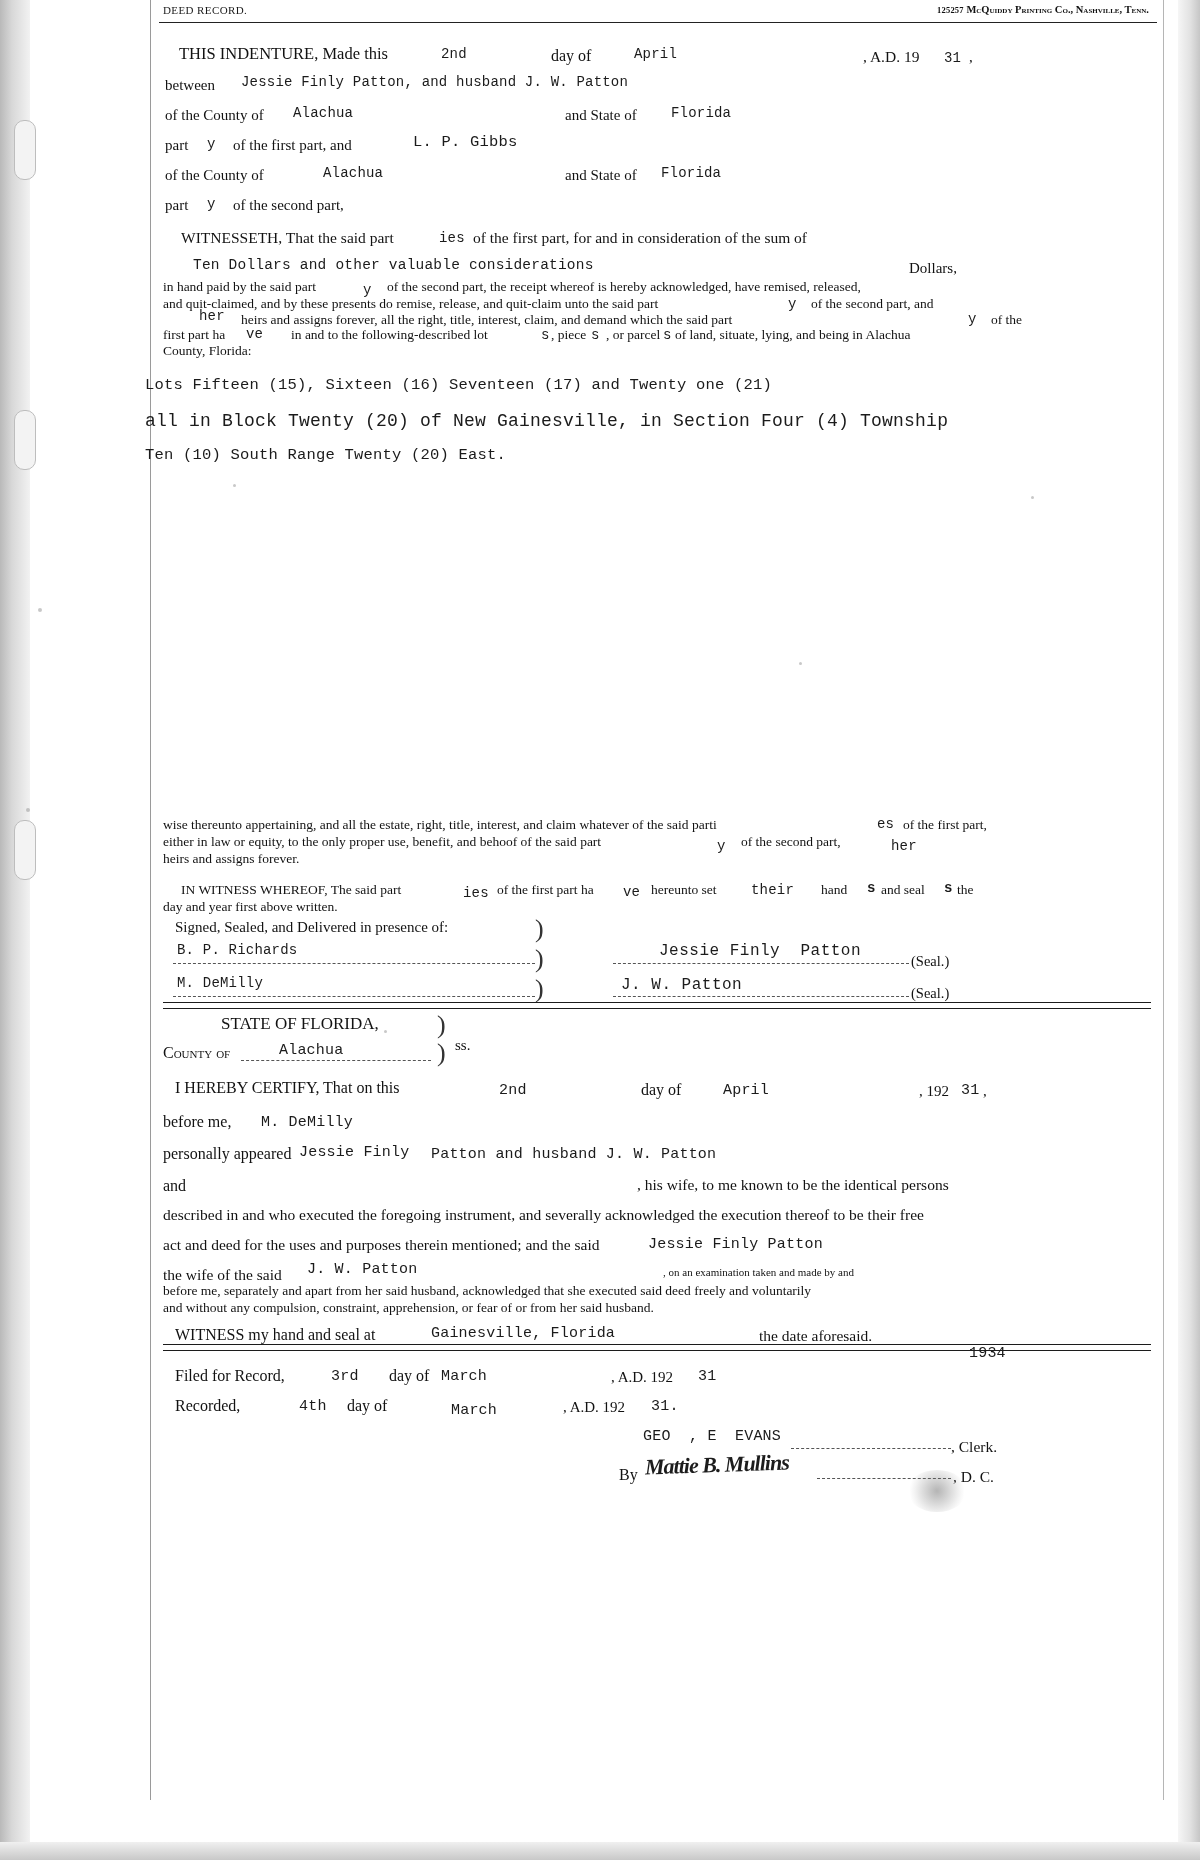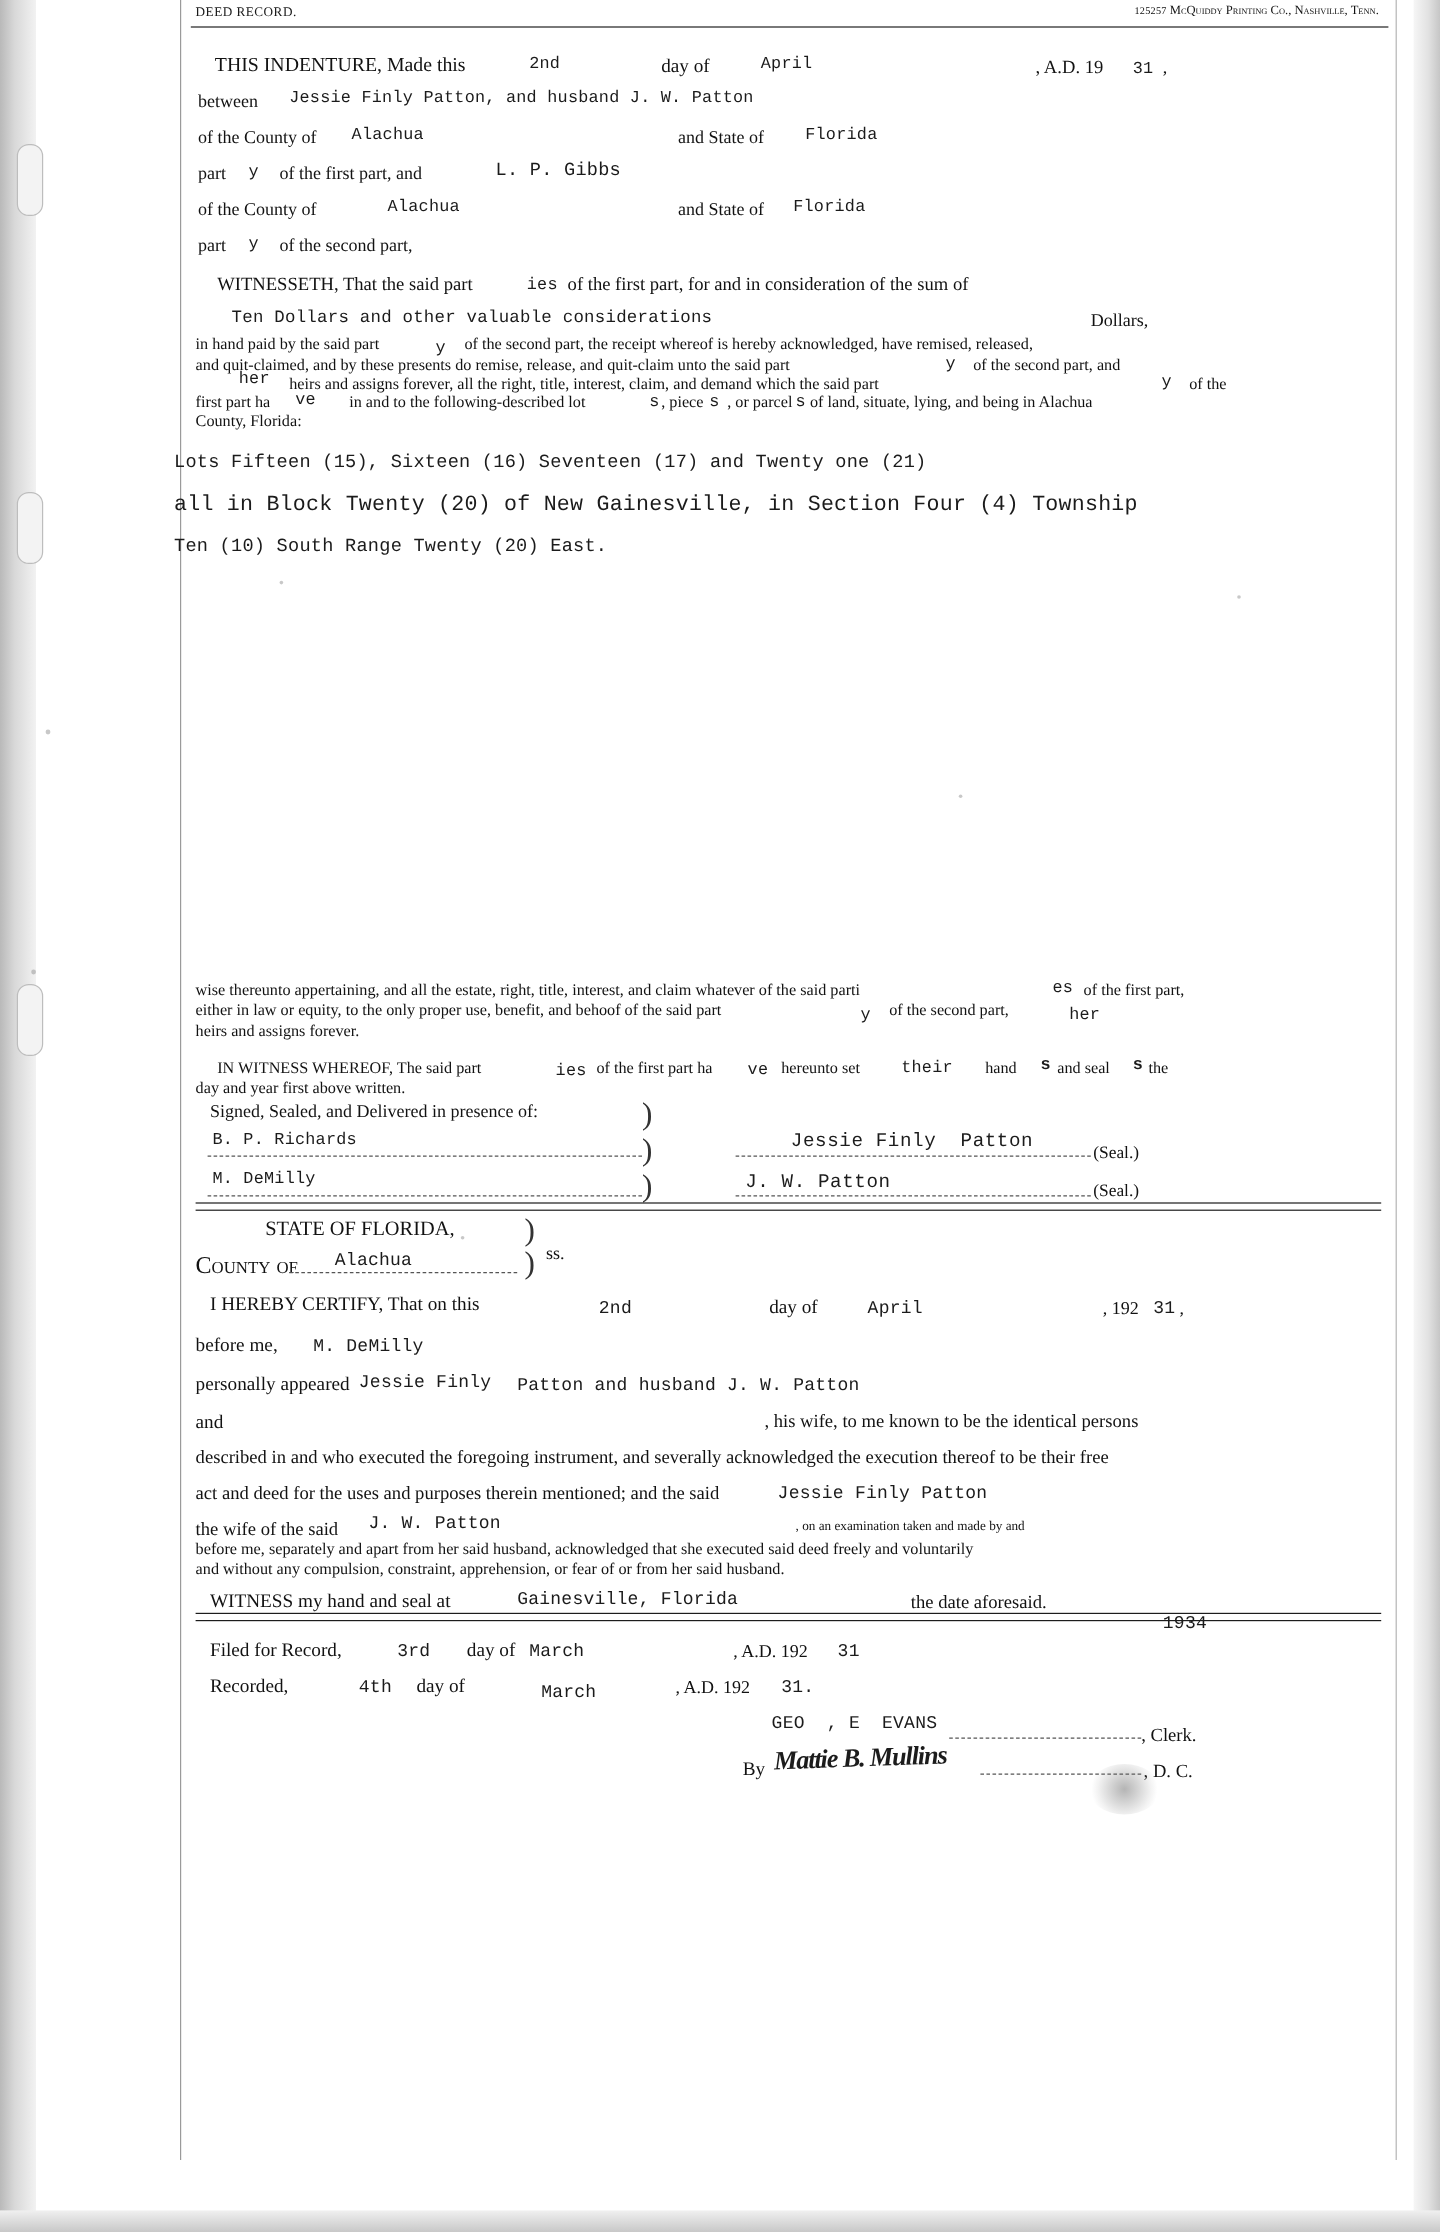--- a/index.html
+++ b/index.html
@@ -90,20 +90,21 @@
     font-variant: small-caps;
     color: #1a1a1a;
   }
   .hdr-right {
     position: absolute;
     right: 14px; top: 4px;
     font-size: 10.5px;
     color: #111;
     font-variant: small-caps;
     white-space: nowrap;
+    font-weight: bold;
   }
   .hdr-right .num { font-size: 8.5px; letter-spacing: .2px; }
 
   
   .t {
     position: absolute;
     white-space: pre;
     font-size: 15px;
     line-height: 1.2;
     color: #121212;
@@ -284,21 +285,21 @@
       <div class="dotline" style="left:462px; top:963px; width:296px;"></div>
       <div class="t print" style="left:760px; top:953px; font-size:14.5px;">(Seal.)</div>
 
       <div class="sig-ink" style="left:470px; top:976px; font-size:16px; font-family:'Liberation Mono', monospace; font-style:normal; letter-spacing:.5px;">J. W. Patton</div>
       <div class="dotline" style="left:462px; top:996px; width:296px;"></div>
       <div class="t print" style="left:760px; top:985px; font-size:14.5px;">(Seal.)</div>
 
       <div class="double-rule" style="left:12px; right:12px; top:1002px;"></div>
 
       <div class="t print" style="left:70px; top:1014px; font-size:17px;">STATE OF FLORIDA,</div>
-      <div class="t print smallcaps" style="left:12px; top:1043px; font-size:20px;">County of</div>
+      <div class="t print smallcaps" style="left:12px; top:1043px; font-size:16px;">County of</div>
       <div class="t type" style="left:128px; top:1042px; font-size:15px;">Alachua</div>
       <div class="dotline" style="left:90px; top:1060px; width:190px;"></div>
       <div class="brace" style="left:286px; top:1012px; font-size:26px;">)</div>
       <div class="brace" style="left:286px; top:1040px; font-size:26px;">)</div>
       <div class="t print" style="left:304px; top:1036px; font-size:15px;">ss.</div>
 
       <div class="t print" style="left:24px; top:1078px; font-size:16px;">I HEREBY CERTIFY, That on this</div>
       <div class="t type" style="left:348px; top:1082px; font-size:15px;">2nd</div>
       <div class="t print" style="left:490px; top:1080px; font-size:16px;">day of</div>
       <div class="t type" style="left:572px; top:1082px; font-size:15px;">April</div>

